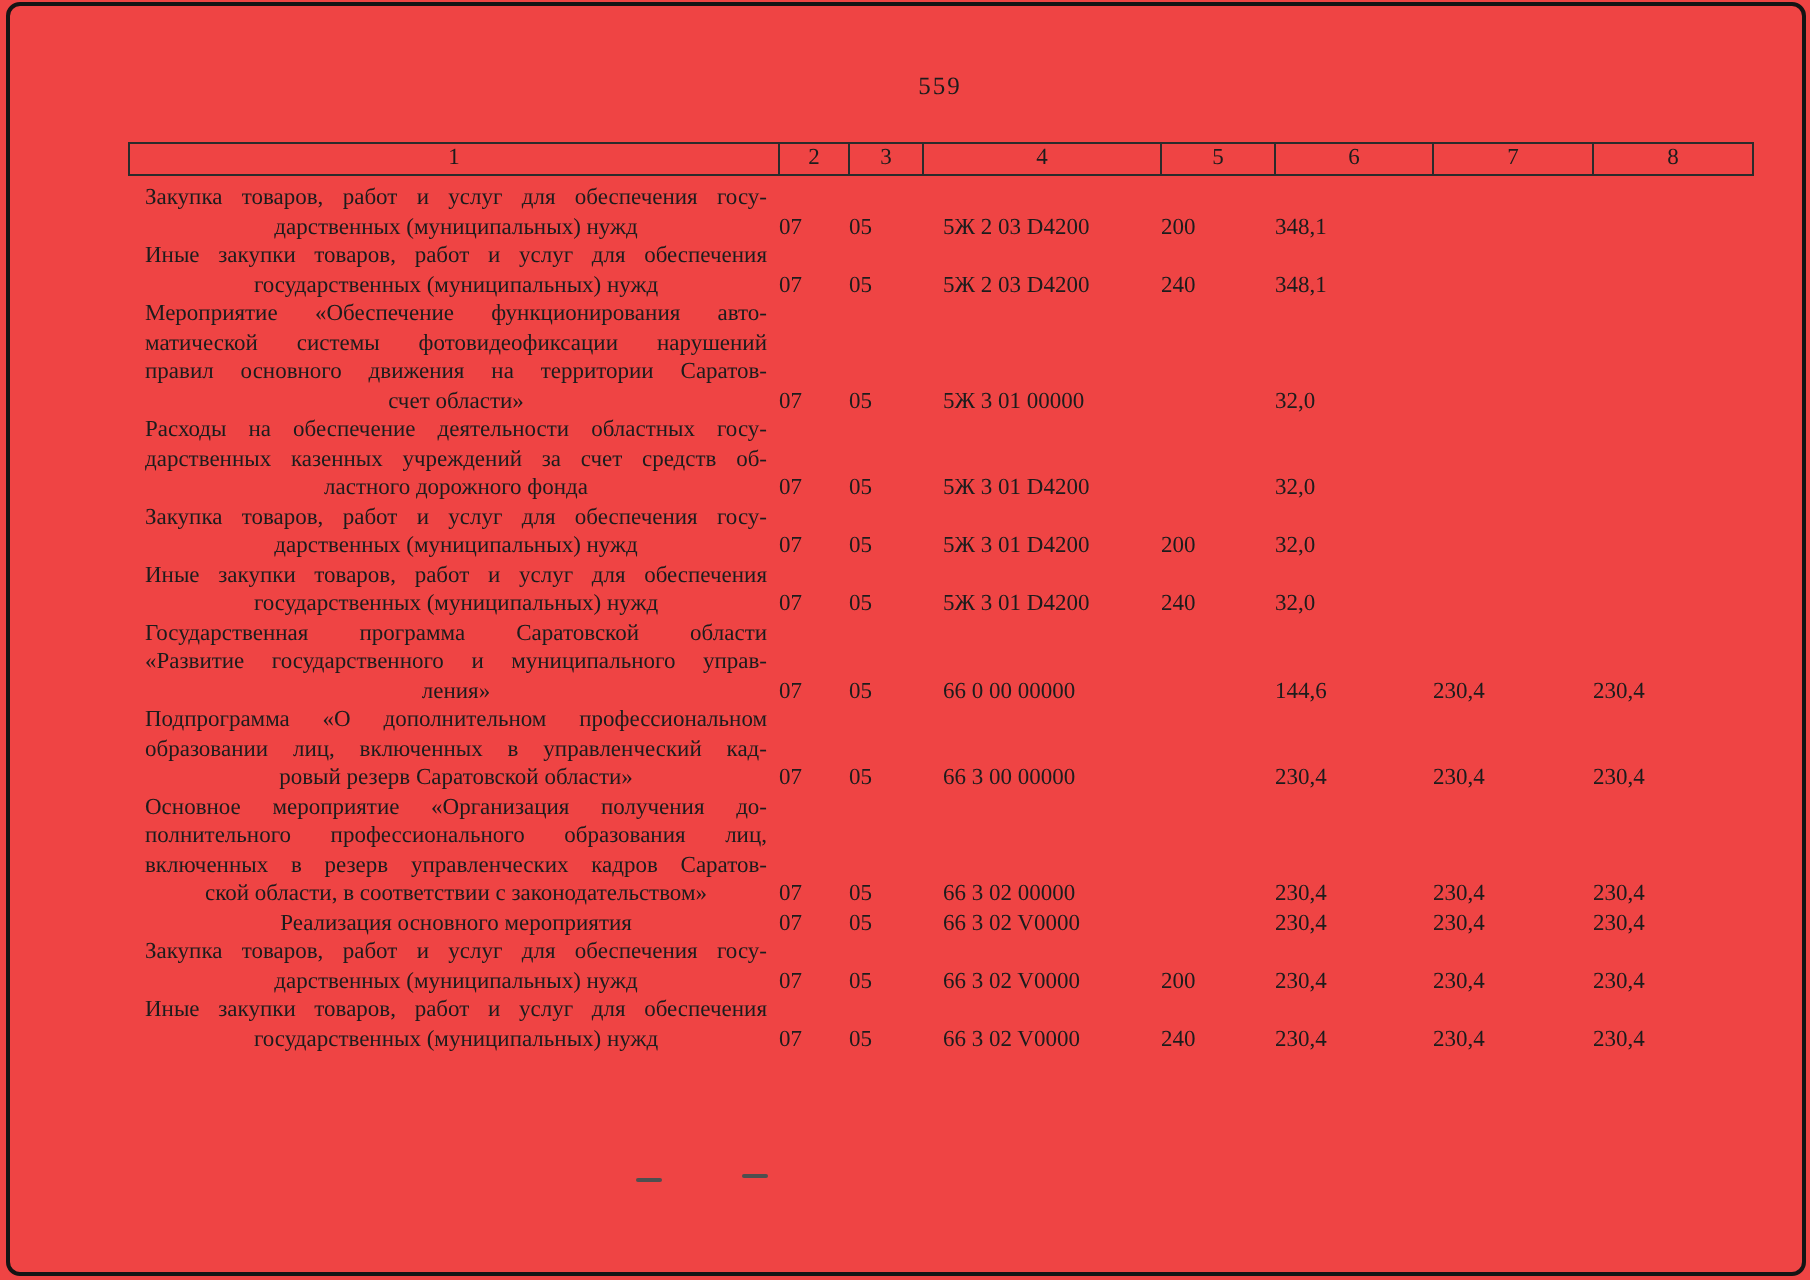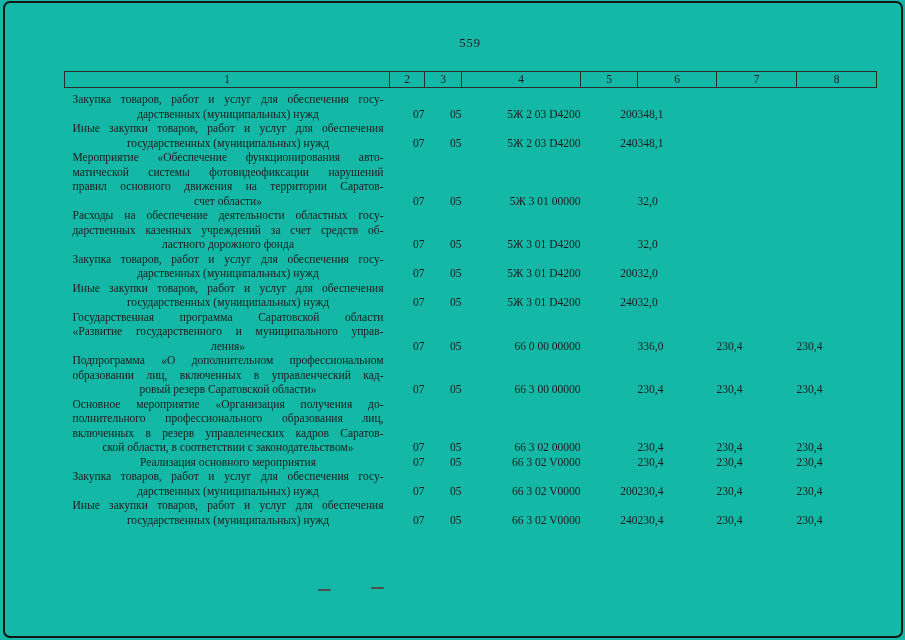--- a/index.html
+++ b/index.html
@@ -1,20 +1,20 @@
 <!DOCTYPE html>
 <html><head>
 <meta charset="utf-8">
 <style>
   html, body { margin: 0; padding: 0; background: #ffffff; }
   .sheet {
     position: relative;
     width: 905px;
     height: 640px;
-    background: #14b8a6;
+    background: #ef4444;
     overflow: hidden;
     font-family: "Liberation Serif", serif;
     color: #1c1c1c;
   }
   .scan-frame {
     position: absolute;
     left: 3px; top: 1px; right: 2px; bottom: 2px;
     border: 2px solid #141414;
     border-radius: 7px;
     pointer-events: none;
@@ -48,21 +48,21 @@
     vertical-align: middle;
   }
   tbody td {
     vertical-align: bottom;
     padding: 0;
   }
   tbody tr:first-child td { padding-top: 4px; }
   td.desc { padding-left: 8px; padding-right: 6px; margin-left: 32px; }
   td.desc .line { text-align: center; white-space: nowrap; overflow: visible; }
   td.desc .just { text-align: justify; text-align-last: justify; white-space: normal; }
-  td.cc { text-align: right; }
+  td.cc { text-align: left; }
   td.c4 { padding-left: 10px; }
   td.num { text-align: left; }
   td.c6 { padding-right: 5px; }
   td.c7 { padding-right: 7px; }
   td.c8 { padding-right: 16px; }
   .artifact {
     position: absolute;
     height: 2px;
     background: #4f4f4f;
     border-radius: 1px;
@@ -186,21 +186,21 @@
         <tr>
     <td class="desc">
             <div class="line just">Государственная программа Саратовской области</div>
             <div class="line just">«Развитие государственного и муниципального управ-</div>
             <div class="line">ления»</div>
           </td>
     <td class="cc c2">07</td>
     <td class="cc c3">05</td>
     <td class="cc c4">66 0 00 00000</td>
     <td class="cc c5"></td>
-    <td class="num c6">336,0</td>
+    <td class="num c6">144,6</td>
     <td class="num c7">230,4</td>
     <td class="num c8">230,4</td>
   </tr>
         <tr>
     <td class="desc">
             <div class="line just">Подпрограмма «О дополнительном профессиональном</div>
             <div class="line just">образовании лиц, включенных в управленческий кад-</div>
             <div class="line">ровый резерв Саратовской области»</div>
           </td>
     <td class="cc c2">07</td>

